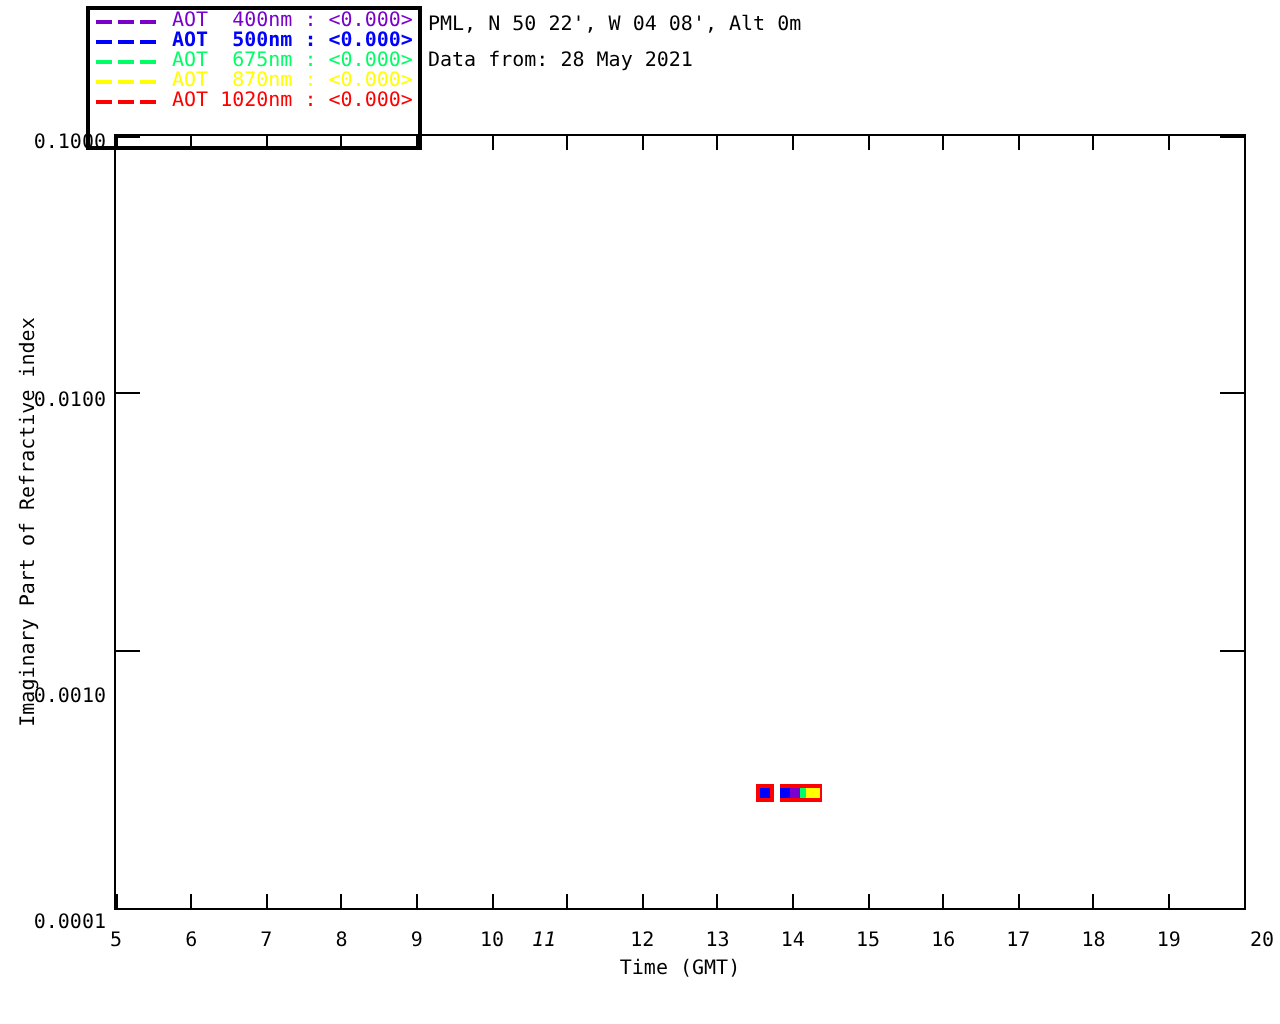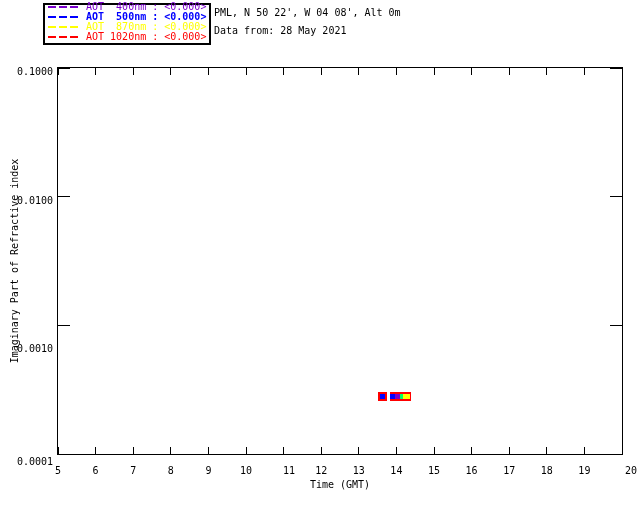--- a/index.html
+++ b/index.html
@@ -4,23 +4,23 @@
 <style>
   html,body{margin:0;padding:0;}
   body{
     width:640px;height:512px;position:relative;background:#ffffff;
     font-family:"DejaVu Sans Mono","Liberation Mono",monospace;
     color:#000;overflow:hidden;
   }
   .abs{position:absolute;}
   
   .legend-box{
-    left:43px;top:3px;width:168px;height:42px;
+    left:43px;top:3px;width:168px;height:72px;
     border:2px solid #000;box-sizing:border-box;
-    display:flex;flex-direction:column;justify-content:flex-end;
+    display:flex;flex-direction:column;justify-content:flex-start;
     padding:1px 2px 1px 3px;background:#fff;
   }
   .legend-row{display:flex;align-items:center;height:10px;}
   .legend-dashes{display:flex;align-items:center;margin-right:5px;}
   .legend-dash{width:8px;height:2px;margin-right:3px;display:inline-block;}
   .legend-text{font-size:10px;line-height:10px;white-space:pre;}
   
   .hdr{font-size:10px;line-height:11px;white-space:pre;}
   
   .plot{left:57px;top:67px;width:564px;height:386px;border:1px solid #000;}
@@ -46,20 +46,28 @@
       </span>
       <span class="legend-text" style="color: rgb(122, 0, 204);">AOT  400nm : &lt;0.000&gt;</span>
     </div>
     <div class="legend-row">
       <span class="legend-dashes">
         <span class="legend-dash" style="background: rgb(0, 0, 255);"></span>
         <span class="legend-dash" style="background: rgb(0, 0, 255);"></span>
         <span class="legend-dash" style="background: rgb(0, 0, 255);"></span>
       </span>
       <span class="legend-text" style="color: rgb(0, 0, 255); font-weight: bold;">AOT  500nm : &lt;0.000&gt;</span>
+    </div>
+    <div class="legend-row">
+      <span class="legend-dashes">
+        <span class="legend-dash" style="background: rgb(0, 255, 102);"></span>
+        <span class="legend-dash" style="background: rgb(0, 255, 102);"></span>
+        <span class="legend-dash" style="background: rgb(0, 255, 102);"></span>
+      </span>
+      <span class="legend-text" style="color: rgb(0, 255, 102);">AOT  675nm : &lt;0.000&gt;</span>
     </div>
     <div class="legend-row">
       <span class="legend-dashes">
         <span class="legend-dash" style="background: rgb(255, 255, 0);"></span>
         <span class="legend-dash" style="background: rgb(255, 255, 0);"></span>
         <span class="legend-dash" style="background: rgb(255, 255, 0);"></span>
       </span>
       <span class="legend-text" style="color: rgb(255, 255, 0);">AOT  870nm : &lt;0.000&gt;</span>
     </div>
     <div class="legend-row">
@@ -131,21 +139,21 @@
 <div class="abs axis-title-x">Time (GMT)</div>
 <div class="abs axis-title-y">Imaginary Part of Refractive index</div>
 
 <div id="x-labels">
     <div class="x-tick-label" style="left: 43px;">5</div>
     <div class="x-tick-label" style="left: 80.6px;">6</div>
     <div class="x-tick-label" style="left: 118.2px;">7</div>
     <div class="x-tick-label" style="left: 155.8px;">8</div>
     <div class="x-tick-label" style="left: 193.4px;">9</div>
     <div class="x-tick-label" style="left: 231px;">10</div>
-    <div class="x-tick-label" style="left: 274px;">11</div>
+    <div class="x-tick-label" style="left: 257px; font-style: italic;">11</div>
     <div class="x-tick-label" style="left: 306.2px;">12</div>
     <div class="x-tick-label" style="left: 343.8px;">13</div>
     <div class="x-tick-label" style="left: 381.4px;">14</div>
     <div class="x-tick-label" style="left: 419px;">15</div>
     <div class="x-tick-label" style="left: 456.6px;">16</div>
     <div class="x-tick-label" style="left: 494.2px;">17</div>
     <div class="x-tick-label" style="left: 531.8px;">18</div>
     <div class="x-tick-label" style="left: 569.4px;">19</div>
     <div class="x-tick-label" style="left: 607px; text-align: right;">20</div>
   </div>

